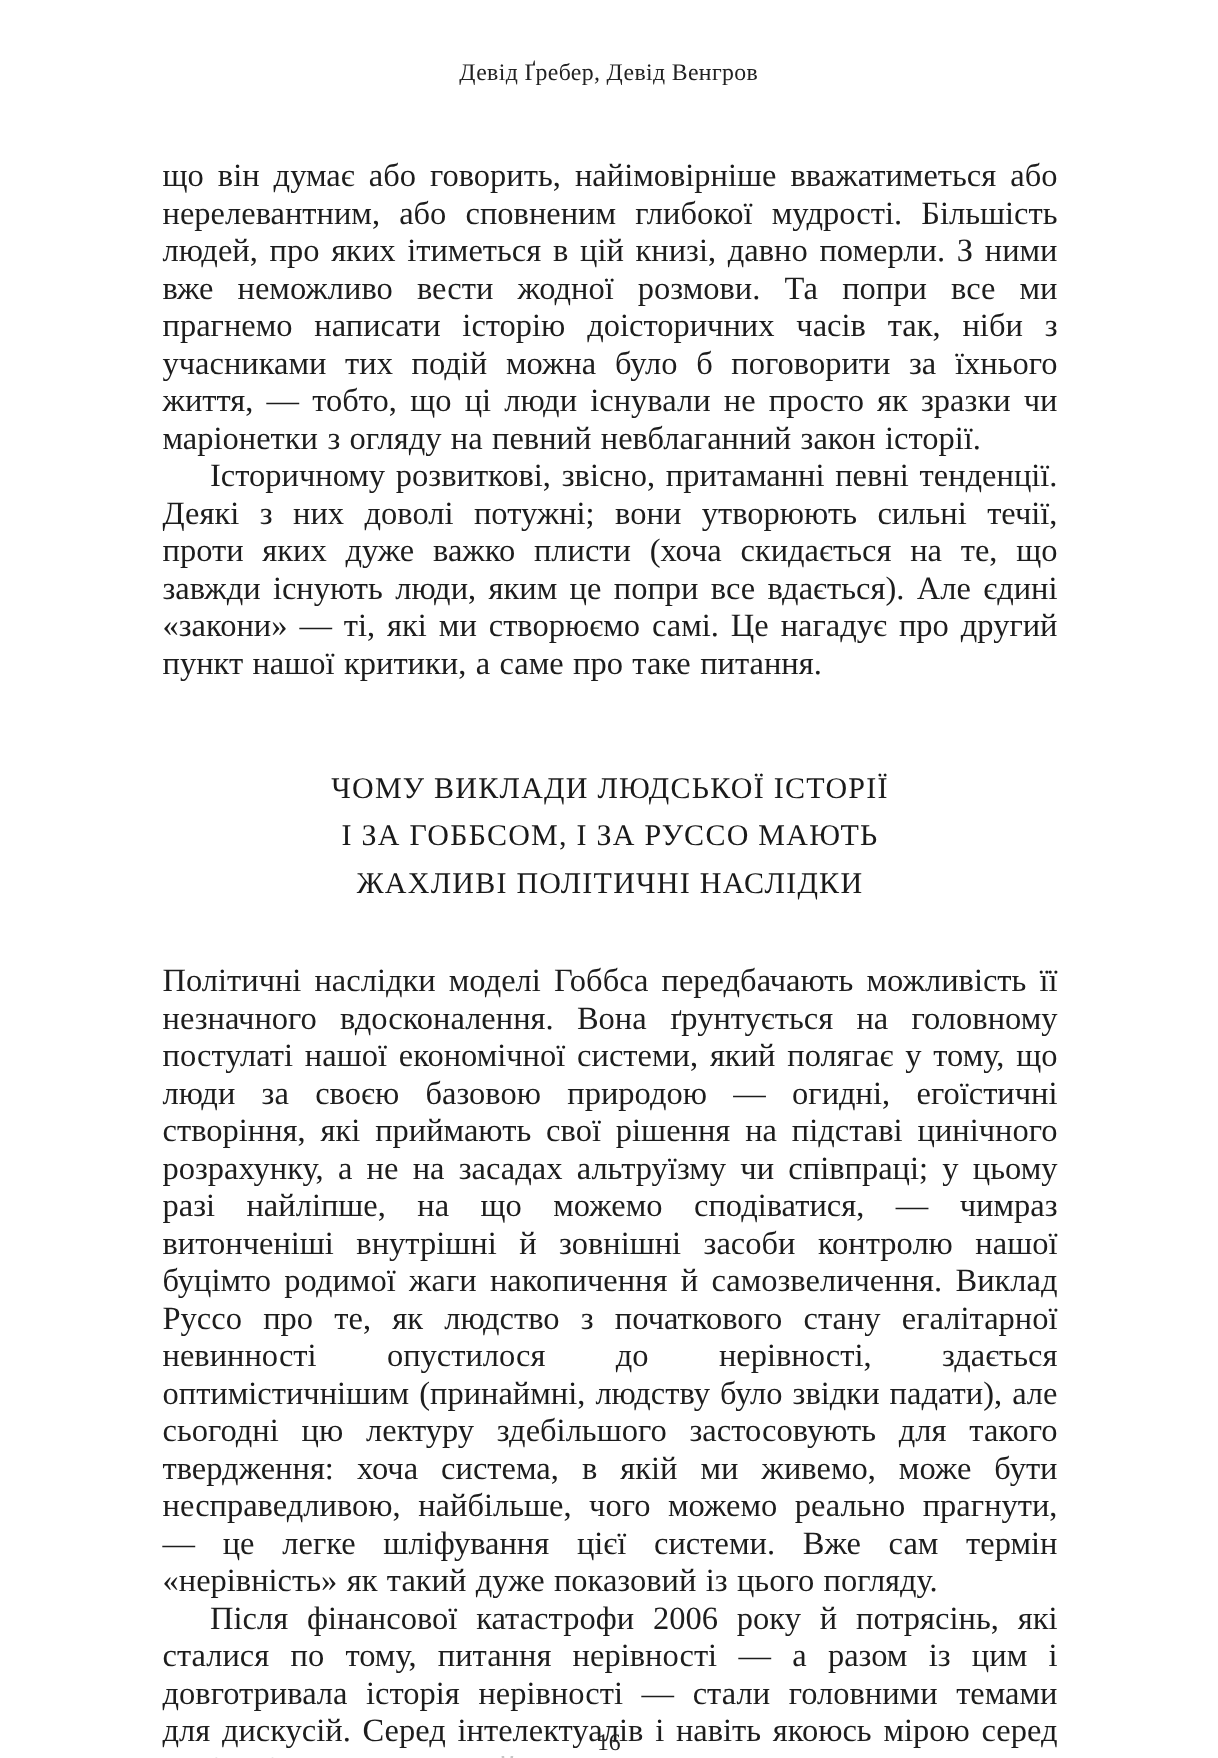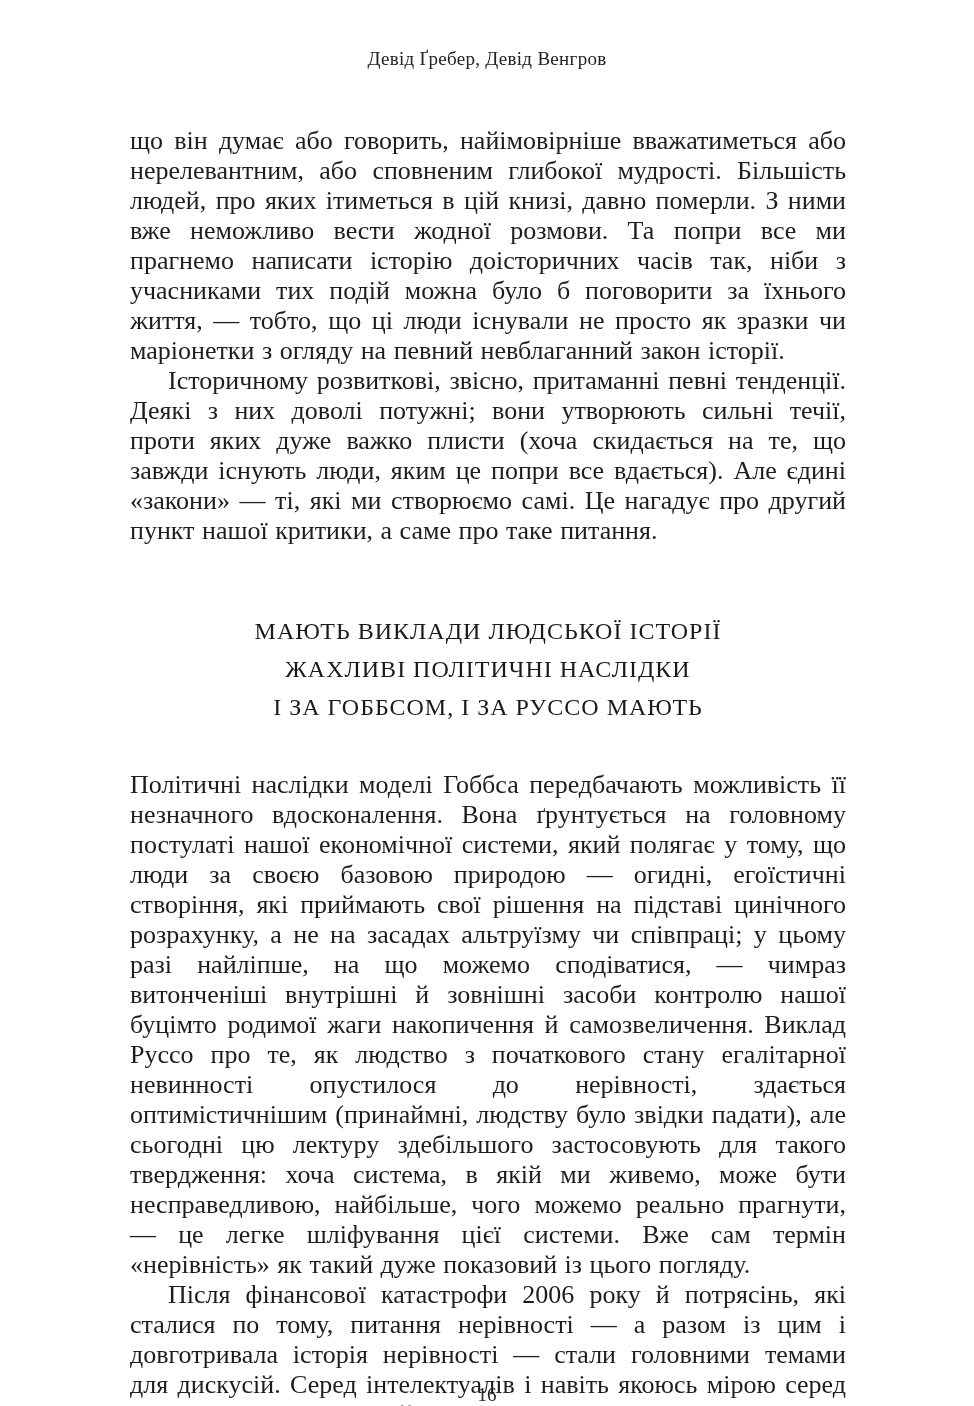--- a/index.html
+++ b/index.html
@@ -71,23 +71,23 @@
 
   <div class="running-head">Девід Ґребер, Девід Венгров</div>
 
   <div class="text-column">
 
     <p class="para">що він думає або говорить, найімовірніше вважатиметься або нерелевантним, або сповненим глибокої мудрості. Більшість людей, про яких ітиметься в цій книзі, давно померли. З ними вже неможливо вести жодної розмови. Та попри все ми прагнемо написати історію доісторичних часів так, ніби з учасниками тих подій можна було б поговорити за їхнього життя, — тобто, що ці люди існували не просто як зразки чи маріонетки з огляду на певний невблаганний закон історії.</p>
 
     <p class="para indent">Історичному розвиткові, звісно, притаманні певні тенденції. Деякі з них доволі потужні; вони утворюють сильні течії, проти яких дуже важко плисти (хоча скидається на те, що завжди існують люди, яким це попри все вдається). Але єдині «закони» — ті, які ми створюємо самі. Це нагадує про другий пункт нашої критики, а саме про таке питання.</p>
 
     <h2 class="section-heading">
-      <span class="hl">МАЮТЬ ВИКЛАДИ ЛЮДСЬКОЇ ІСТОРІЇ</span>
+      <span class="hl">ЧОМУ ВИКЛАДИ ЛЮДСЬКОЇ ІСТОРІЇ</span>
+      <span class="hl">І ЗА ГОББСОМ, І ЗА РУССО МАЮТЬ</span>
       <span class="hl">ЖАХЛИВІ ПОЛІТИЧНІ НАСЛІДКИ</span>
-      <span class="hl">І ЗА ГОББСОМ, І ЗА РУССО МАЮТЬ</span>
     </h2>
 
     <p class="para">Політичні наслідки моделі Гоббса передбачають можливість її незначного вдосконалення. Вона ґрунтується на головному постулаті нашої економічної системи, який полягає у тому, що люди за своєю базовою природою — огидні, егоїстичні створіння, які приймають свої рішення на підставі цинічного розрахунку, а не на засадах альтруїзму чи співпраці; у цьому разі найліпше, на що можемо сподіватися, — чимраз витонченіші внутрішні й зовнішні засоби контролю нашої буцімто родимої жаги накопичення й самозвеличення. Виклад Руссо про те, як людство з початкового стану егалітарної невинності опустилося до нерівності, здається оптимістичнішим (принаймні, людству було звідки падати), але сьогодні цю лектуру здебільшого застосовують для такого твердження: хоча система, в якій ми живемо, може бути несправедливою, найбільше, чого можемо реально прагнути, — це легке шліфування цієї системи. Вже сам термін «нерівність» як такий дуже показовий із цього погляду.</p>
 
     <p class="para indent">Після фінансової катастрофи 2006 року й потрясінь, які сталися по тому, питання нерівності — а разом із цим і довготривала історія нерівності — стали головними темами для дискусій. Серед інтелектуалів і навіть якоюсь мірою серед політиків склався певний консенсус,</p>
 
   </div>
 
   <div class="page-number">16</div>
 

